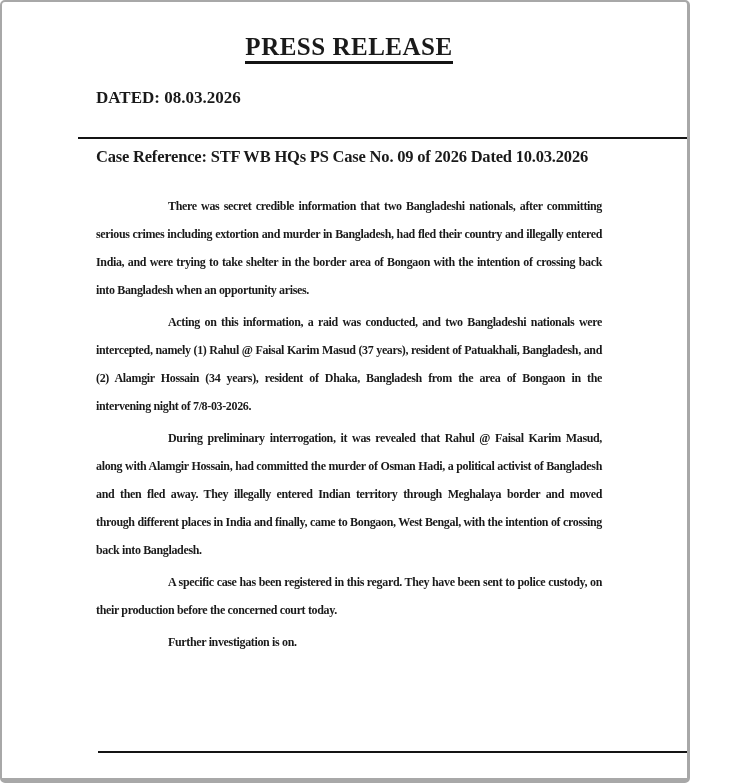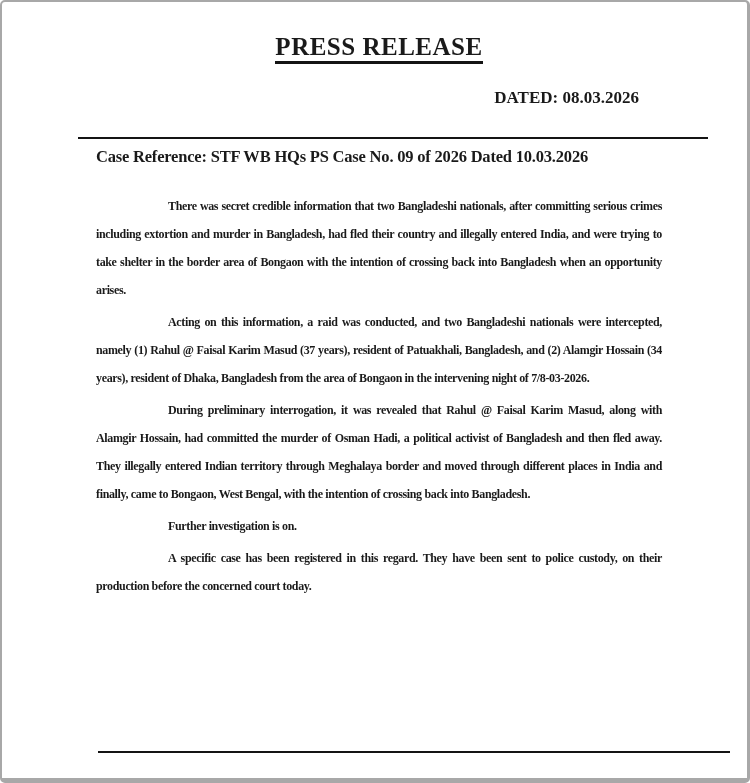--- a/index.html
+++ b/index.html
@@ -2,21 +2,21 @@
 <html><head>
 <meta charset="utf-8">
 <style>
   html, body {
     margin: 0;
     padding: 0;
     background: #ffffff;
   }
   .page {
     position: relative;
-    width: 750px;
+    width: 690px;
     height: 783px;
     box-sizing: border-box;
     background: #ffffff;
     border: 2px solid #a8a8a8;
     border-right-width: 3px;
     border-bottom-width: 5px;
     border-radius: 5px;
     padding: 31px 85px 0 94px;
     overflow: hidden;
     font-family: "Liberation Serif", "DejaVu Serif", serif;
@@ -30,21 +30,20 @@
     font-weight: bold;
     letter-spacing: 0.5px;
   }
   .title .underlined {
     border-bottom: 3px solid #141414;
     padding-bottom: 1px;
   }
   .dated {
     margin-top: 27px;
     padding-right: 23px;
-    text-align: right;
     font-weight: bold;
     font-size: 17px;
     line-height: 20px;
   }
   .rule {
     border: none;
     height: 0;
     border-top: 2.5px solid #141414;
   }
   .top-rule {
@@ -91,19 +90,19 @@
   <div class="dated">DATED: 08.03.2026</div>
 
   <hr class="rule top-rule">
 
   <div class="case-ref">Case Reference: STF WB HQs PS Case No. 09 of 2026 Dated 10.03.2026</div>
 
   <div class="body">
     <p>There was secret credible information that two Bangladeshi nationals, after committing serious crimes including extortion and murder in Bangladesh, had fled their country and illegally entered India, and were trying to take shelter in the border area of Bongaon with the intention of crossing back into Bangladesh when an opportunity arises.</p>
     <p>Acting on this information, a raid was conducted, and two Bangladeshi nationals were intercepted, namely (1) Rahul @ Faisal Karim Masud (37 years), resident of Patuakhali, Bangladesh, and (2) Alamgir Hossain (34 years), resident of Dhaka, Bangladesh from the area of Bongaon in the intervening night of 7/8-03-2026.</p>
     <p>During preliminary interrogation, it was revealed that Rahul @ Faisal Karim Masud, along with Alamgir Hossain, had committed the murder of Osman Hadi, a political activist of Bangladesh and then fled away. They illegally entered Indian territory through Meghalaya border and moved through different places in India and finally, came to Bongaon, West Bengal, with the intention of crossing back into Bangladesh.</p>
+    <p>A specific case has been registered in this regard.  They have been sent to police custody, on their production before the concerned court today.</p>
     <p>Further investigation is on.</p>
-    <p>A specific case has been registered in this regard.  They have been sent to police custody, on their production before the concerned court today.</p>
   </div>
 
   <hr class="rule bottom-rule">
 
 </div>
 
 </body></html>

